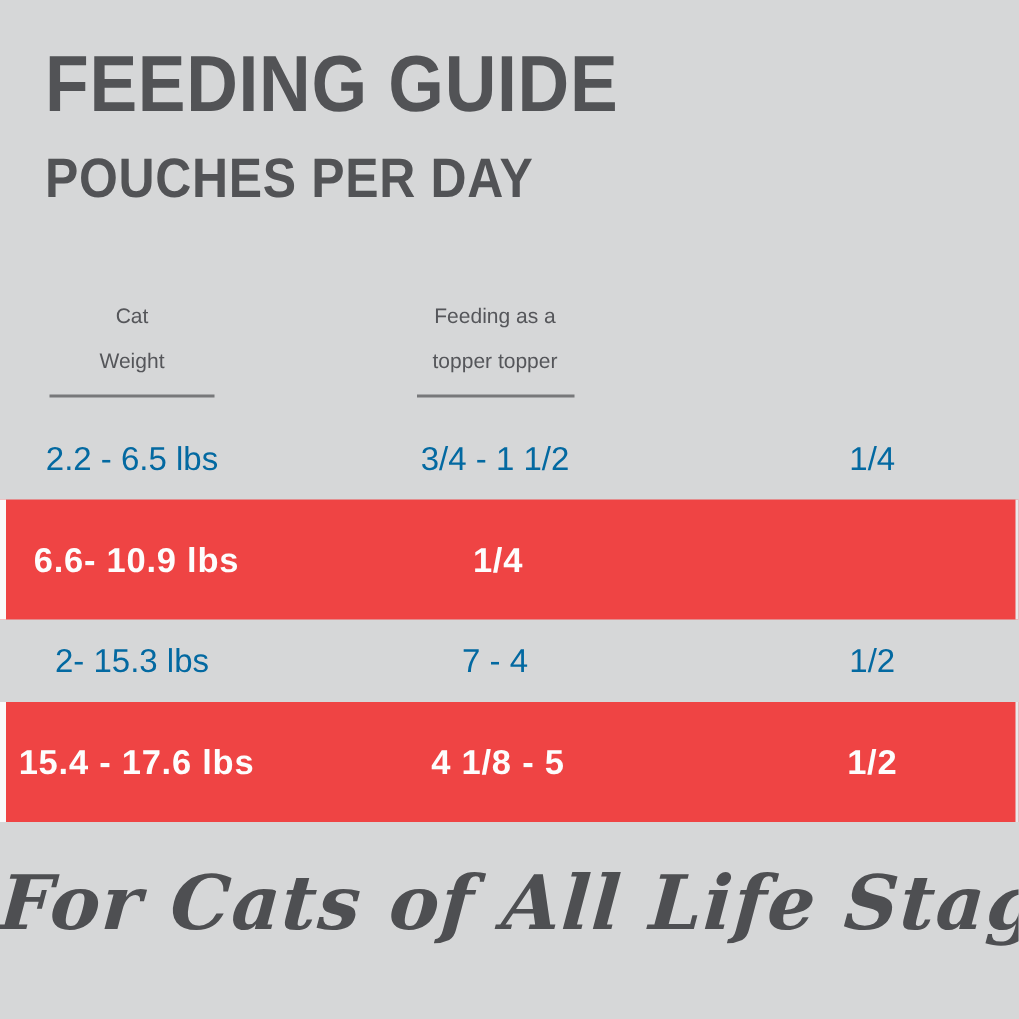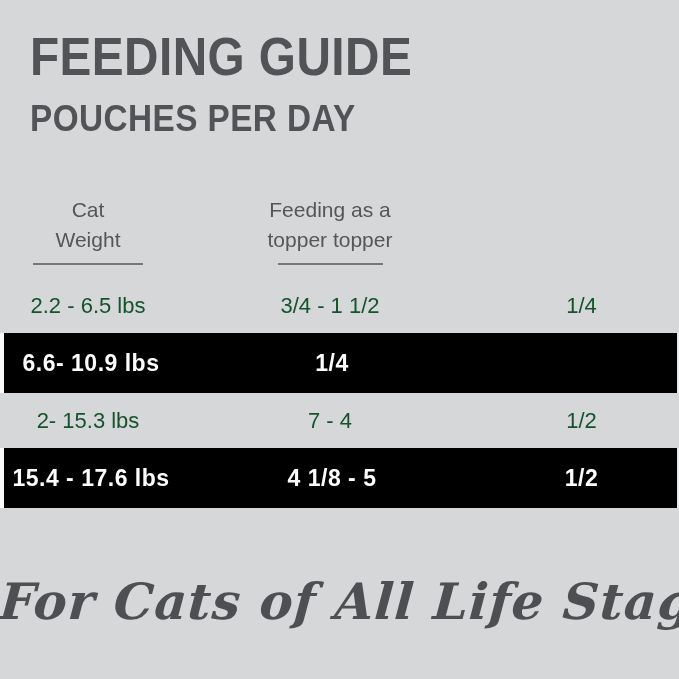--- a/index.html
+++ b/index.html
@@ -32,44 +32,44 @@
     transform-origin: left center;
     letter-spacing: 0.5px;
   }
   .table { margin-top: 58px; }
   .grid {
     display: grid;
     grid-template-columns: 176px 308px 195px;
   }
   .hcell {
     text-align: center;
-    font-size: 21px;
+    font-size: 14px;
     line-height: 30px;
     color: #55565a;
     font-weight: 400;
   }
   .hline {
     margin: 8px auto 0 auto;
     border-bottom: 2px solid #77787a;
     height: 0;
   }
   .hline.w1 { width: 110px; }
   .hline.w2 { width: 165px; }
   .hline.w3 { width: 105px; }
   .rows { margin-top: 13px; }
   .row { align-items: center; }
   .row .cell { text-align: center; }
   .row.light {
     height: 55px;
     font-size: 22px;
-    color: #14532d;
+    color: #0369a1;
   }
   .row.dark {
-    height: 60px;
-    background: #000000;
+    height: 80px;
+    background: #ef4444;
     color: #fdfdfd;
     font-weight: bold;
     font-size: 23px;
     border-left: 4px solid #fafafa;
     border-right: 2px solid #e8e9ea;
     letter-spacing: 0.5px;
   }
   .row.dark.grid { grid-template-columns: 174px 308px 191px; }
   .tagline {
     position: absolute;

